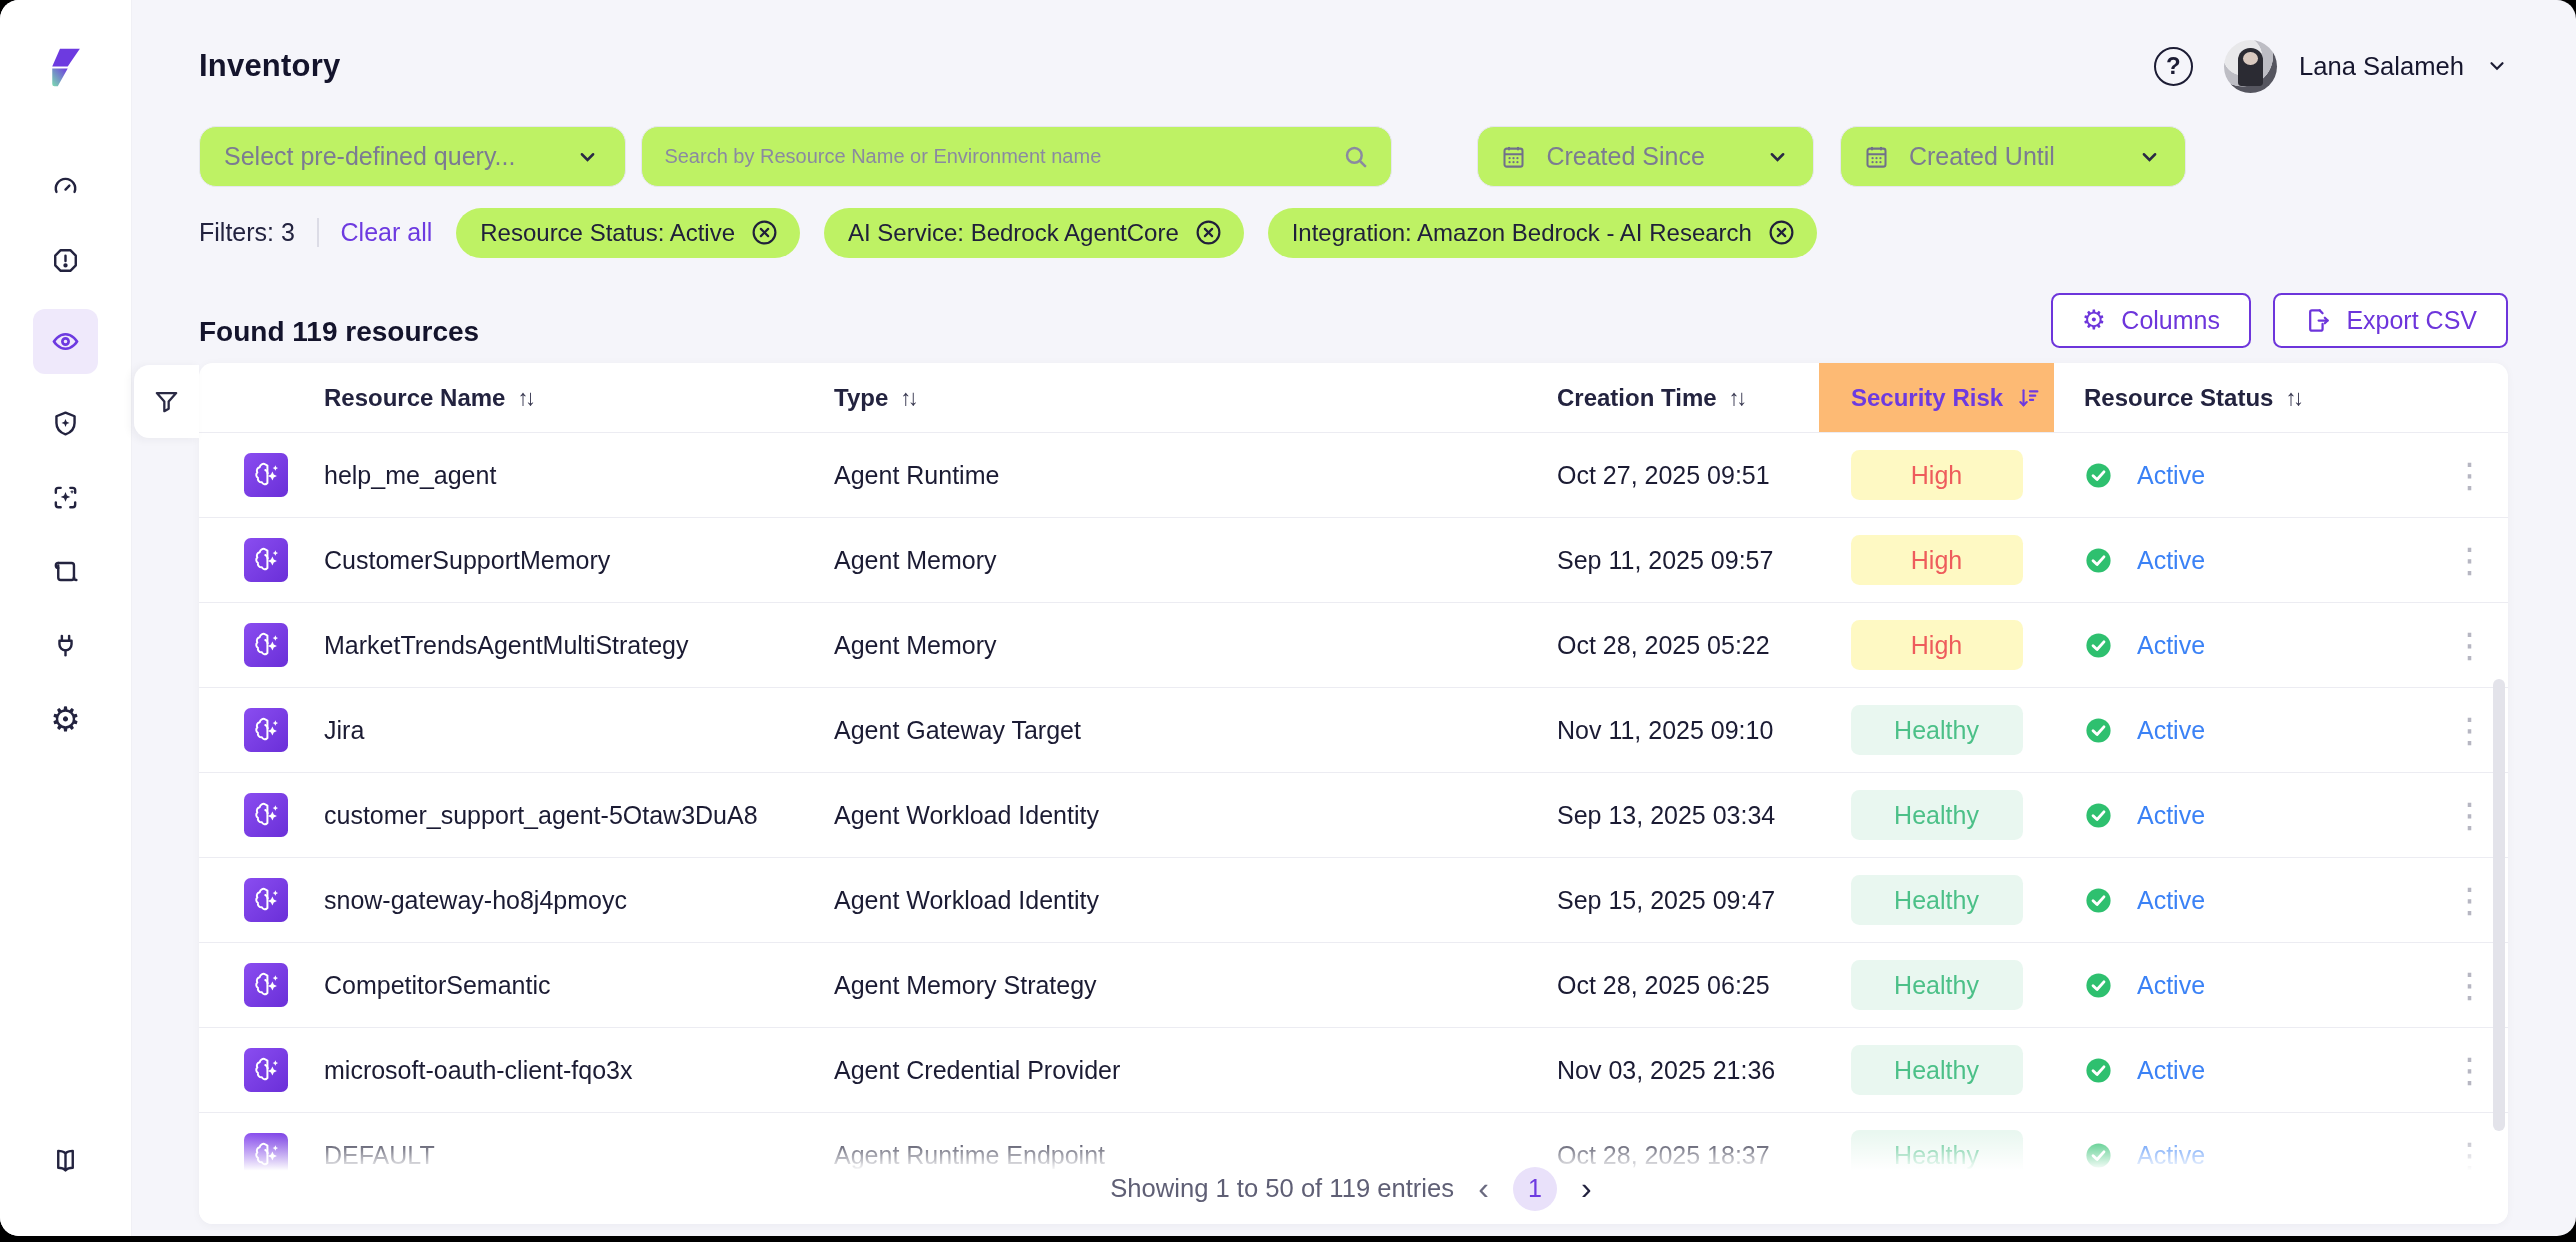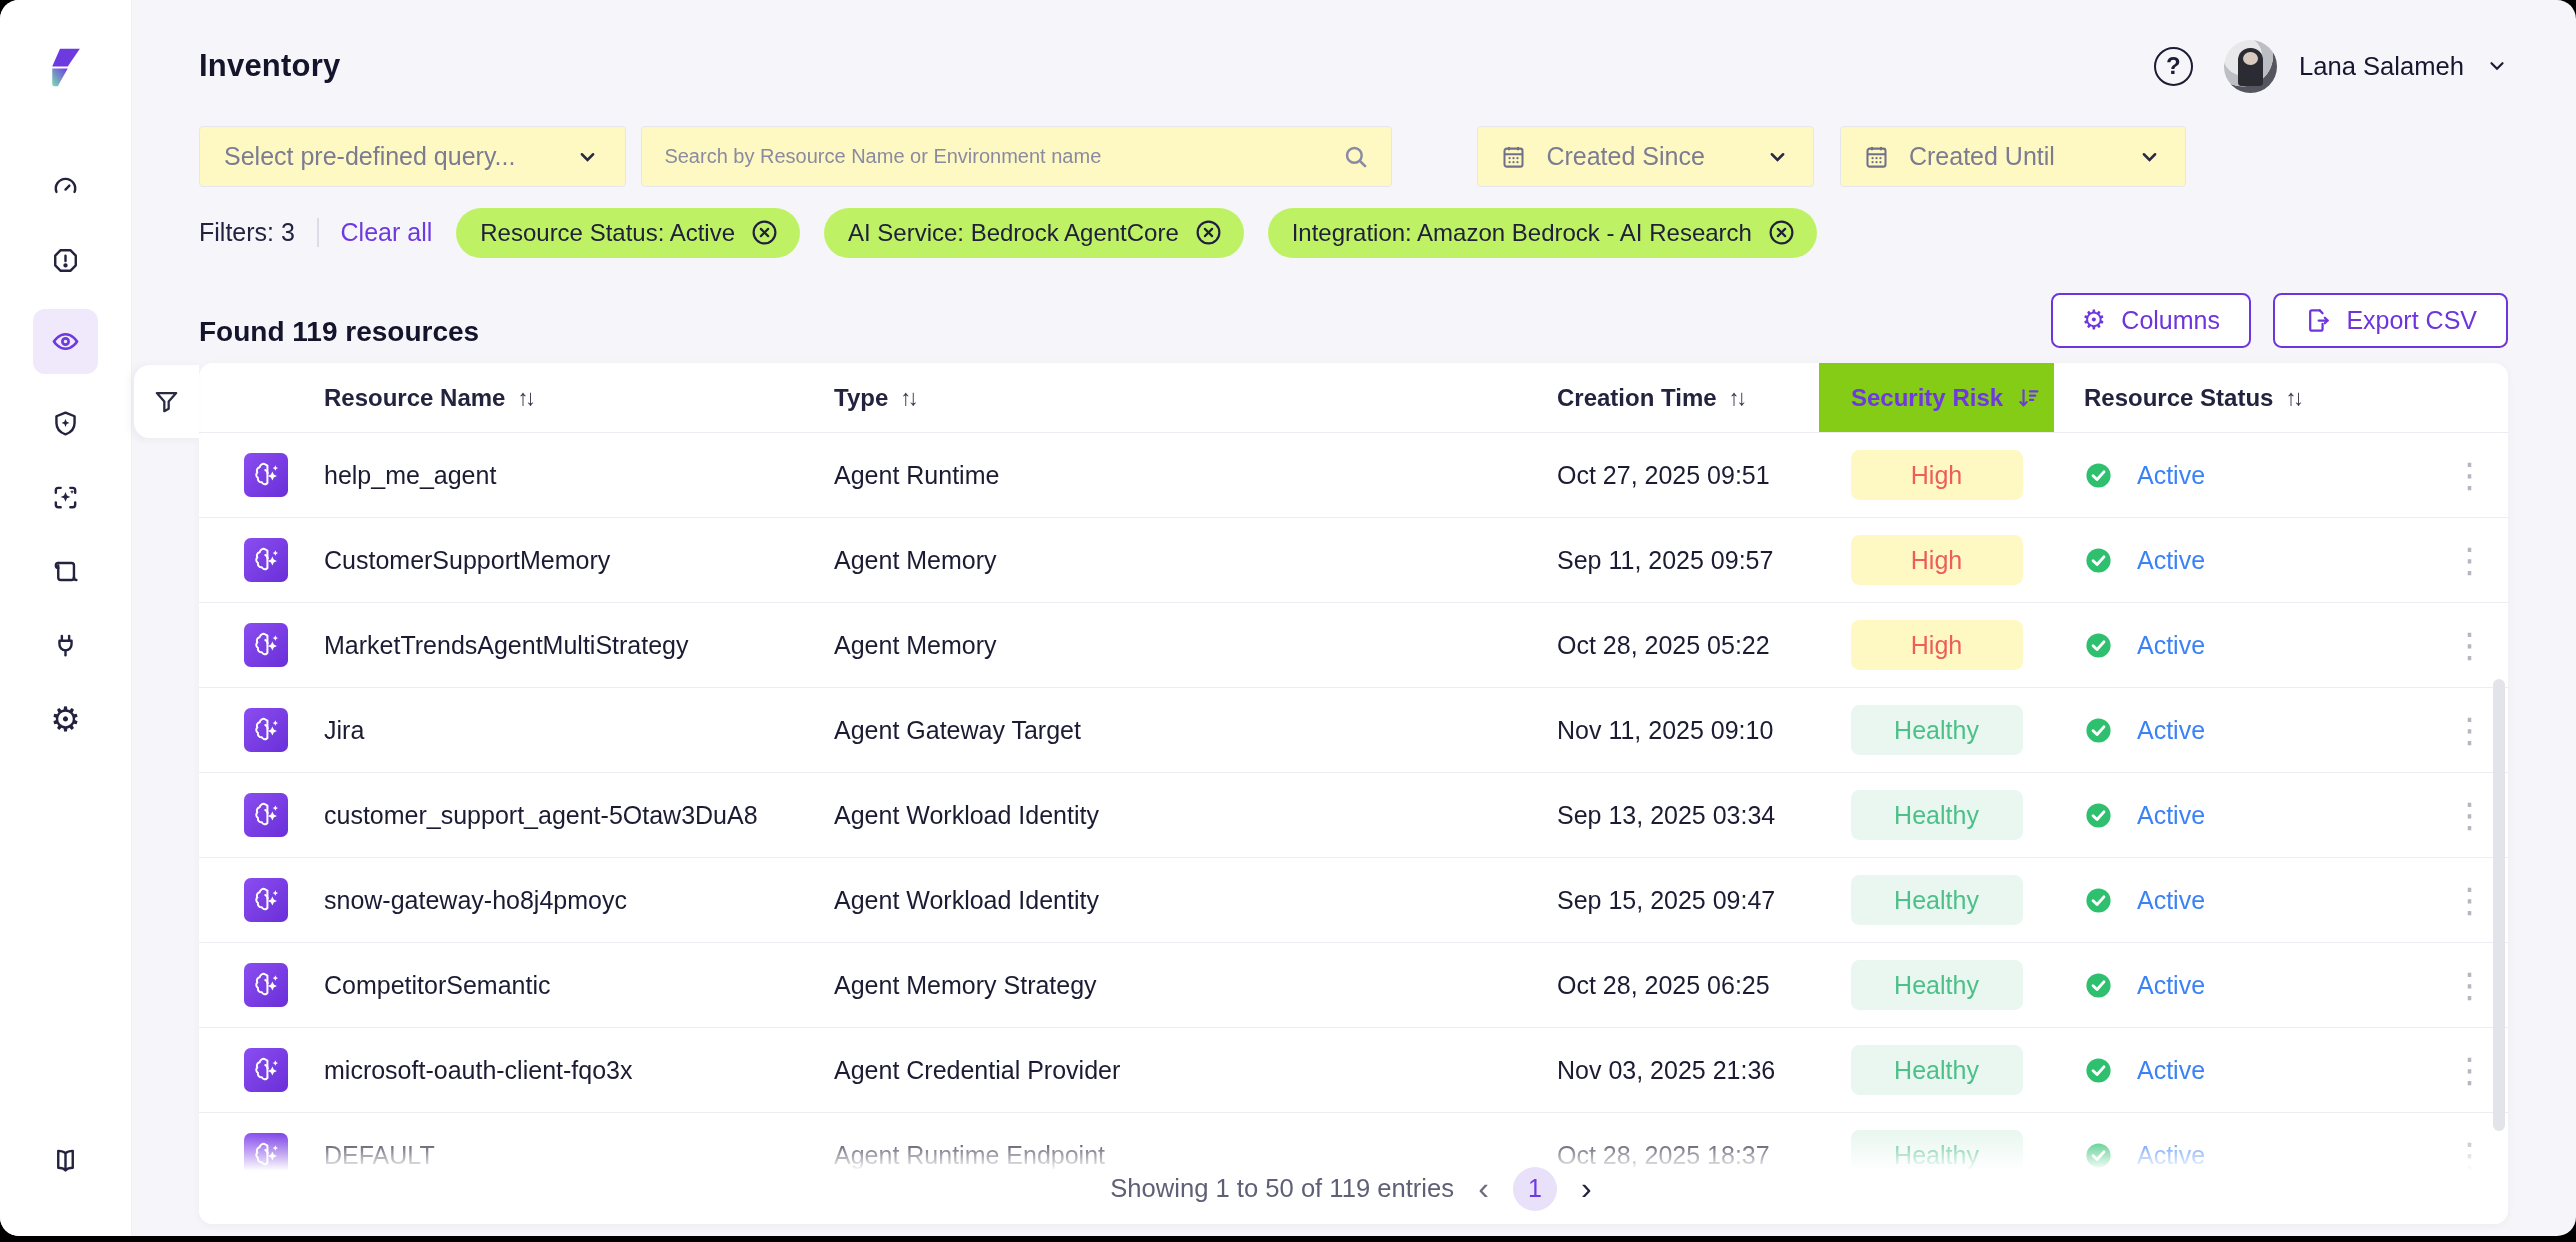--- a/index.html
+++ b/index.html
@@ -44,21 +44,21 @@
   .avatar::after { content:""; position:absolute; left:13.7px; top:8.5px; width:25.6px; height:38px;
     background:#2b2b33; border-radius:12px 12px 3.4px 3.4px; }
   .avatar::before { content:""; position:absolute; left:19px; top:12px; width:15.4px; height:13.7px;
     background:#d9c9bf; border-radius:50%; z-index:1; }
   .user-name { font-size:25.6px; color:#16162e; }
   .chev { width:22px; height:22px; }
 
   
   .filterbar { display:flex; align-items:center; margin-top:6.8px; }
   .control {
-    height:61px; background:#fef9c3; border:1.7px solid #e6e6ef; border-radius:4px;
+    height:61px; background:#bef264; border:1.7px solid #e6e6ef; border-radius:17px;
     display:flex; align-items:center; font-size:25px; color:#7b7b92; cursor:pointer;
   }
   .select-query { width:427px; padding:0 24px; justify-content:space-between; }
   .searchbox { width:751px; margin-left:15.4px; padding:0 22px; justify-content:space-between; cursor:text; }
   .searchbox input { border:none; outline:none; font-size:20px; color:#3a3a52; width:649px;
     font-family:"Liberation Sans", sans-serif; background:transparent; }
   .searchbox input::placeholder { color:#8a8aa0; }
   .date-ctl { padding:0 22px; gap:19px; }
   .date-since { width:337px; margin-left:85px; }
   .date-until { width:346px; margin-left:25.6px; }
@@ -98,21 +98,21 @@
     position:absolute; left:-65px; top:1.7px; width:65px; height:73px; background:#fff;
     border-radius:15.4px 0 0 15.4px; display:flex; align-items:center; justify-content:center;
     box-shadow:-3.4px 1.7px 8.5px rgba(30,30,60,.05); cursor:pointer;
   }
   .funnel-tab svg { width:29px; height:29px; }
 
   .tgrid { display:grid; grid-template-columns:125px 510px 723px 262px 235px 1fr 77px; align-items:center; }
   .thead { height:70px; border-bottom:1.7px solid #ececf2; font-weight:bold; font-size:24px; color:#23233f; border-radius:13.7px 13.7px 0 0; overflow:hidden; }
   .th { display:flex; align-items:center; gap:12px; height:100%; cursor:pointer; }
   .sort-arrows { font-size:22px; color:#3a3a52; letter-spacing:-3.4px; }
-  .th-risk { background:#84cc16; color:#6d3ae0; padding-left:32px; }
+  .th-risk { background:#fdba74; color:#6d3ae0; padding-left:32px; }
   .th-status { padding-left:30px; }
   .sort-desc-icon { width:25.6px; height:25.6px; }
 
   .tbody { overflow:hidden; }
   .trow { height:85px; border-bottom:1.7px solid #ececf2; font-size:25px; color:#1b1b33; cursor:pointer; }
   .icon-cell { display:flex; justify-content:flex-end; padding-right:36px; }
   .res-icon {
     width:44px; height:44px; border-radius:6.8px;
     background:linear-gradient(135deg,#8a4df0,#6a2fd8);
     display:flex; align-items:center; justify-content:center; flex-shrink:0;

